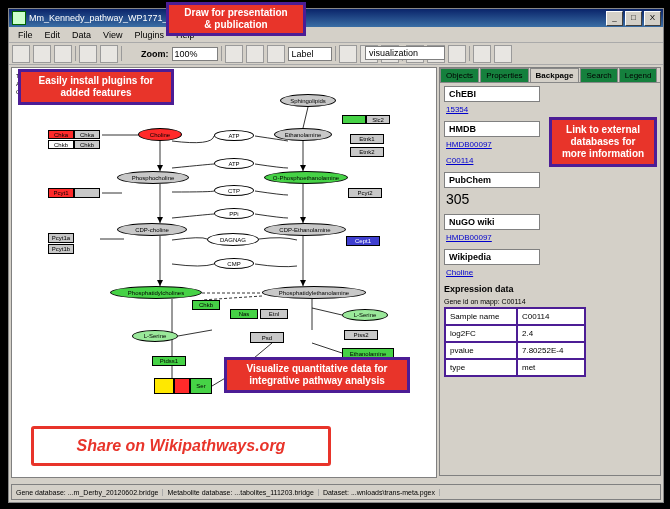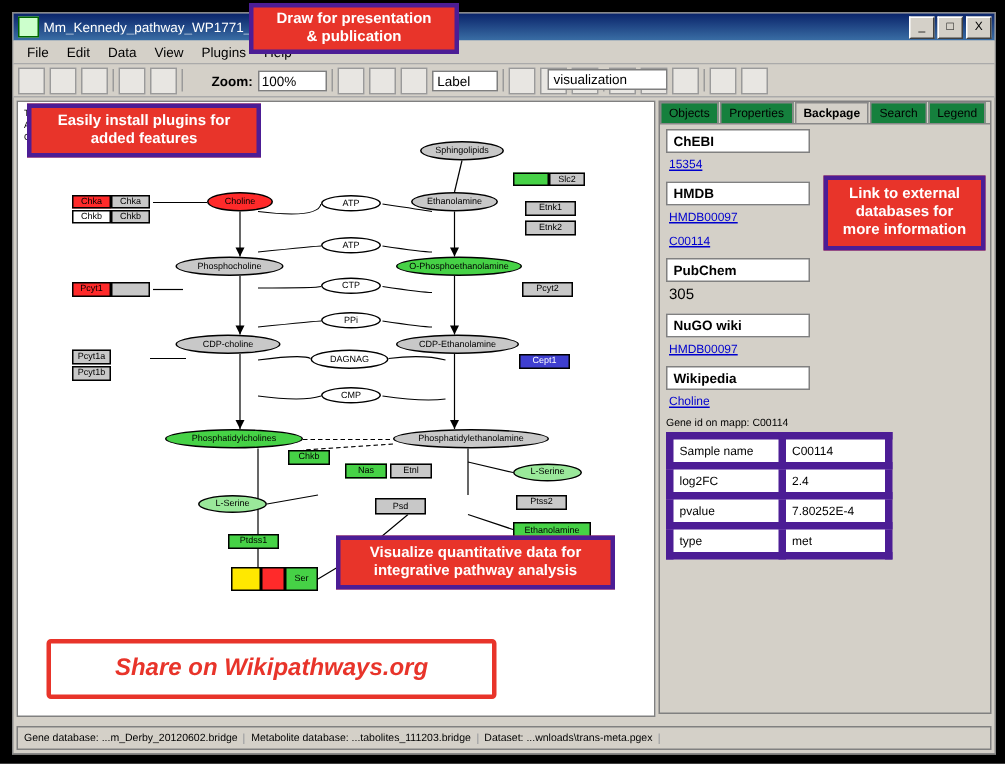--- a/index.html
+++ b/index.html
@@ -49,25 +49,25 @@
   svg.edges{position:absolute;left:0;top:0;width:424px;height:409px;pointer-events:none;}
 
   
   .rightpanel{position:absolute;right:2px;top:58px;width:222px;height:409px;background:#d4d0c8;border:1px solid #808080;box-sizing:border-box;}
   .tabs{display:flex;font-size:8px;height:14px;border-bottom:1px solid #888;background:#d4d0c8;}
   .tabs div{padding:2px 5px;border:1px solid #888;border-bottom:0;background:#15803d;margin-right:1px;}
   .tabs div.active{background:#d4d0c8;font-weight:bold;}
   .panel-body{position:absolute;left:4px;top:18px;right:4px;bottom:4px;background:#d4d0c8;overflow:hidden;font-size:9px;}
   .sect-title{background:#fff;border:1px solid #808080;font-weight:bold;font-size:9px;padding:2px 4px;margin-bottom:3px;width:96px;box-sizing:border-box;}
   .link{color:#0000cd;text-decoration:underline;font-size:8px;margin:0 0 7px 2px;display:block;}
-  .plain{font-size:10px;margin:0 0 7px 2px;display:block;}
+  .plain{font-size:14px;margin:0 0 7px 2px;display:block;}
   .exp-title{font-weight:bold;font-size:9px;margin:6px 0 4px 0;}
   .geneid{font-size:7px;margin-bottom:2px;}
   table.expr{border-collapse:collapse;font-size:8px;}
-  table.expr td{border:5px solid #4c1d95;background:#fff;padding:1px 4px;height:13px;}
+  table.expr td{border:2px solid #4c1d95;background:#fff;padding:1px 4px;height:13px;}
   table.expr td.k{width:62px;}
   table.expr td.v{width:58px;}
 
   
   .statusbar{position:absolute;left:2px;bottom:2px;width:650px;height:16px;background:#d4d0c8;border:1px solid #808080;
     font-size:7px;display:flex;align-items:center;box-sizing:border-box;}
   .statusbar span{padding:0 4px;border-right:1px solid #aaa;white-space:nowrap;}
 
   
   .callout{position:absolute;background:#e8342a;color:#fff;border:3px solid #4c1d95;font-weight:bold;
@@ -319,20 +319,21 @@
       <div class="sect-title">HMDB</div>
       <a class="link">HMDB00097</a>
       <a class="link">C00114</a>
       <div class="sect-title">PubChem</div>
       <span class="plain">305</span>
       <div class="sect-title">NuGO wiki</div>
       <a class="link">HMDB00097</a>
       <div class="sect-title">Wikipedia</div>
       <a class="link">Choline</a>
 
+      <div class="exp-title">Expression data</div>
       <div class="geneid">Gene id on mapp: C00114</div>
       <table class="expr">
         <tbody>
             <tr>
           <td class="k">Sample name</td>
           <td class="v">C00114</td>
         </tr>
         <tr>
           <td class="k">log2FC</td>
           <td class="v">2.4</td>

